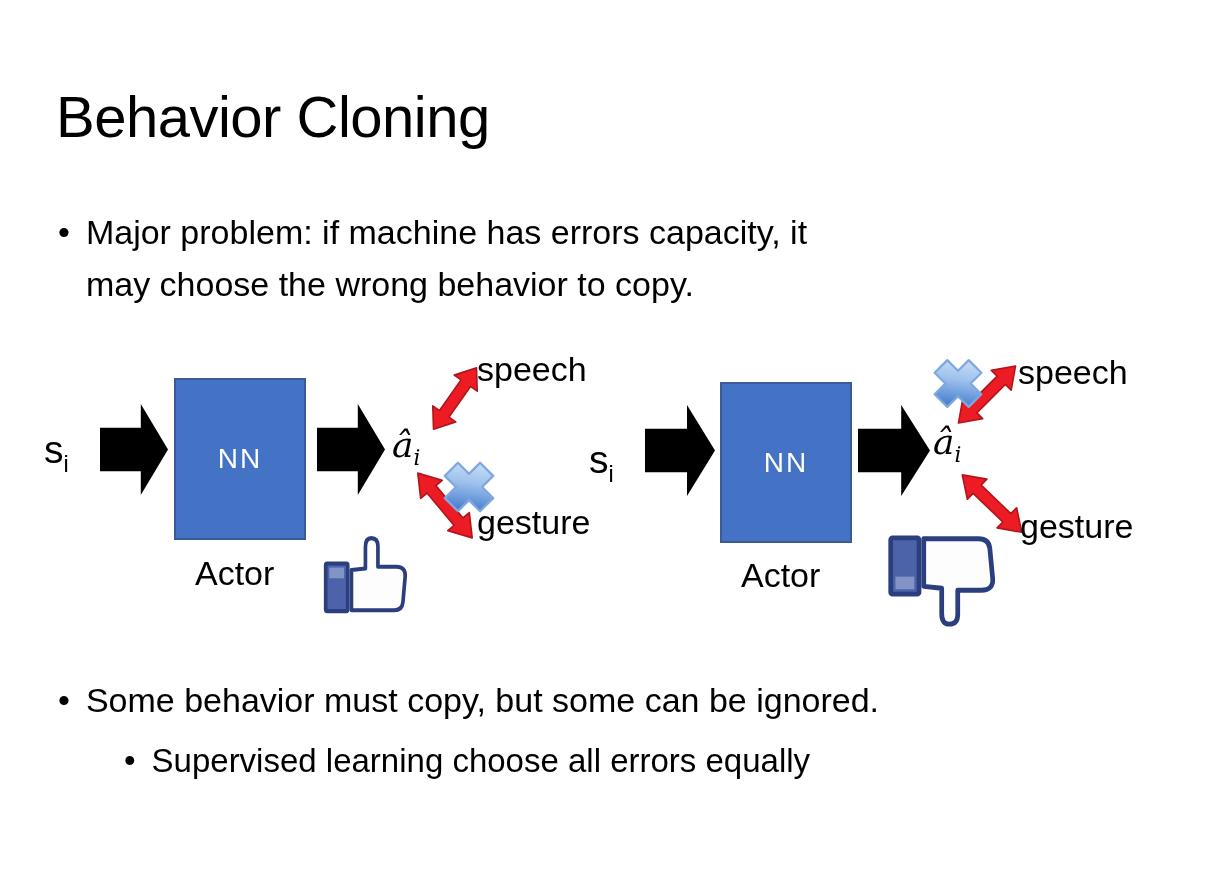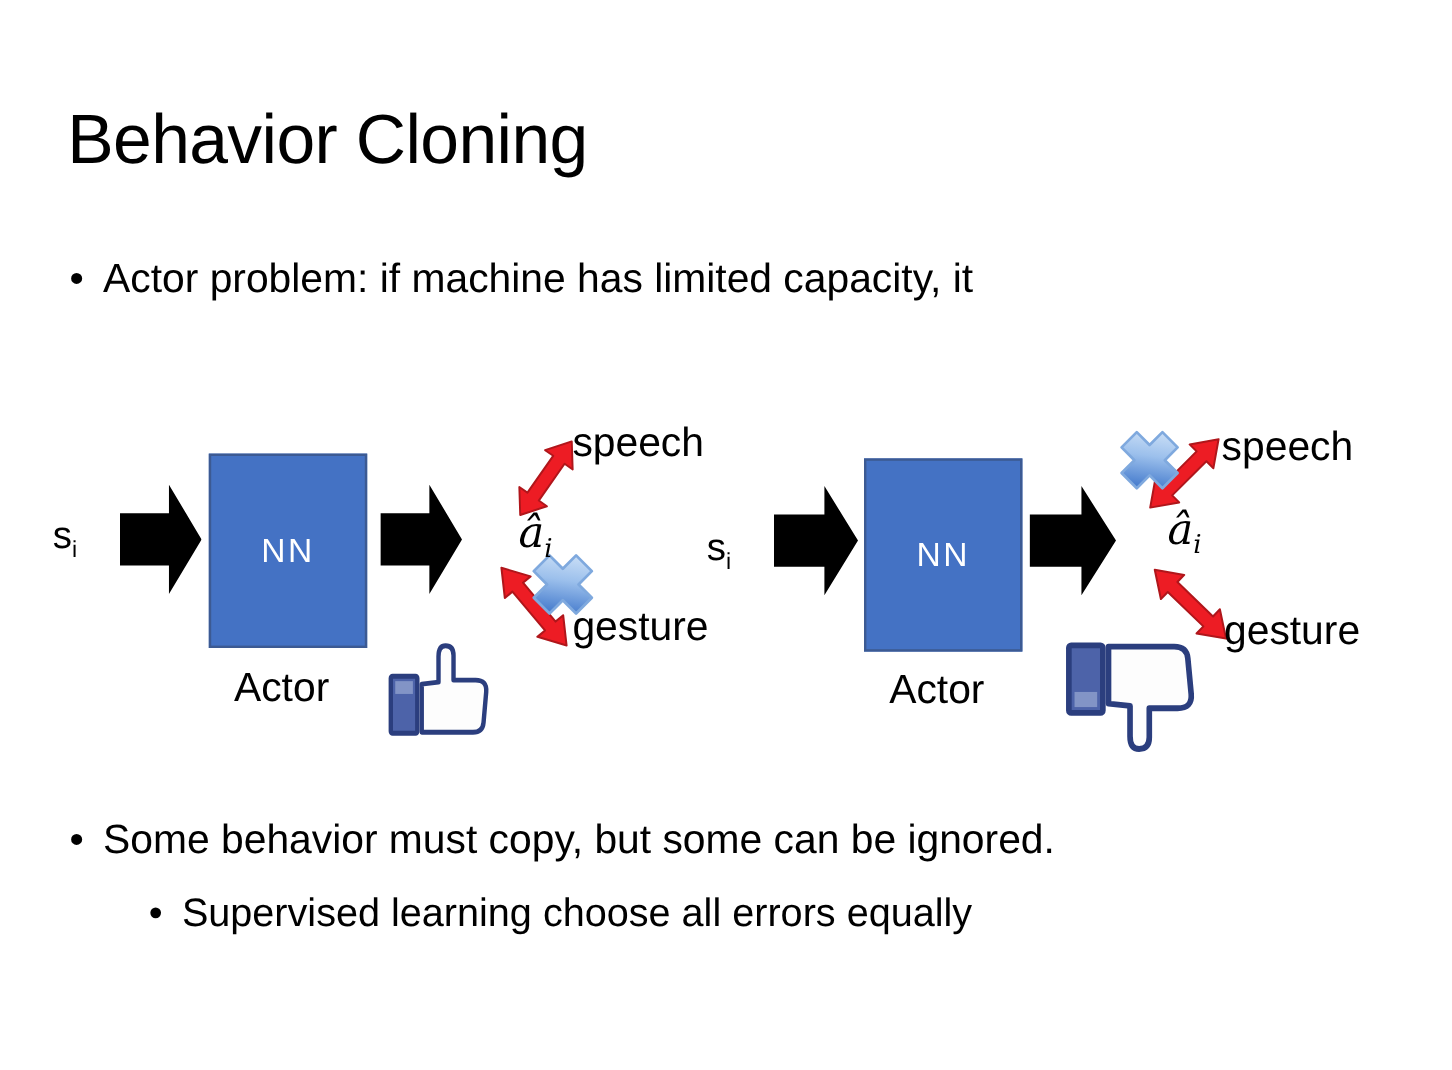--- a/index.html
+++ b/index.html
@@ -11,22 +11,22 @@
   .abs{position:absolute;}
   .title{position:absolute;left:56px;top:44px;font-size:58px;font-weight:normal;letter-spacing:-0.5px;}
   .bullet{position:absolute;display:flex;align-items:flex-start;font-size:34px;line-height:52px;}
   .bullet .dot{margin-right:16px;}
   .b1{left:58px;top:206px;}
   .b2{left:58px;top:674px;}
   .b3{left:124px;top:736px;font-size:33px;line-height:50px;}
   .bline{display:block;white-space:nowrap;}
 
   
-  .silabel{font-size:32px;z-index:2;}
-  .ailabel{font-family:"DejaVu Serif",serif;font-style:italic;font-size:36px;z-index:4;margin-left:40px;}
+  .silabel{font-size:39px;z-index:2;}
+  .ailabel{font-family:"DejaVu Serif",serif;font-style:italic;font-size:36px;z-index:4;}
   sub{font-size:0.6em;}
   .nnbox{
     background:var(--nn-box-fill,#4472C4);
     border:2px solid var(--nn-box-border,#3C5A93);
     display:flex;align-items:center;justify-content:center;
     color:var(--nn-text,#fff);font-size:28px;letter-spacing:2px;box-sizing:border-box;
   }
   .dlabel{font-size:34px;z-index:2;white-space:nowrap;}
   .actor{font-size:34px;}
   .flowarrow svg,.rarrow svg,.xicon svg,.thumb svg{display:block;width:100%;height:100%;}
@@ -64,21 +64,22 @@
 </head>
 <body>
 
 <div class="slide">
 
   <h1 class="title">Behavior Cloning</h1>
 
   <div class="bullet b1">
     <span class="dot">•</span>
     <span class="btxt">
-      <span class="bline">Actor problem: if machine has limited capacity, it</span>
+      <span class="bline">Major problem: if machine has errors capacity, it</span>
+      <span class="bline">may choose the wrong behavior to copy.</span>
     </span>
   </div>
 
   <div>
     <div class="abs silabel l-si"><span>s</span><sub>i</sub></div>
 
     <div class="abs flowarrow l-a1">
       <svg viewBox="0 0 70 96" preserveAspectRatio="none">
           <path d="M0,26 H42 V2 L70,48 L42,94 V70 H0 Z" style="fill:var(--flow-arrow,#000)"></path>
         </svg>

